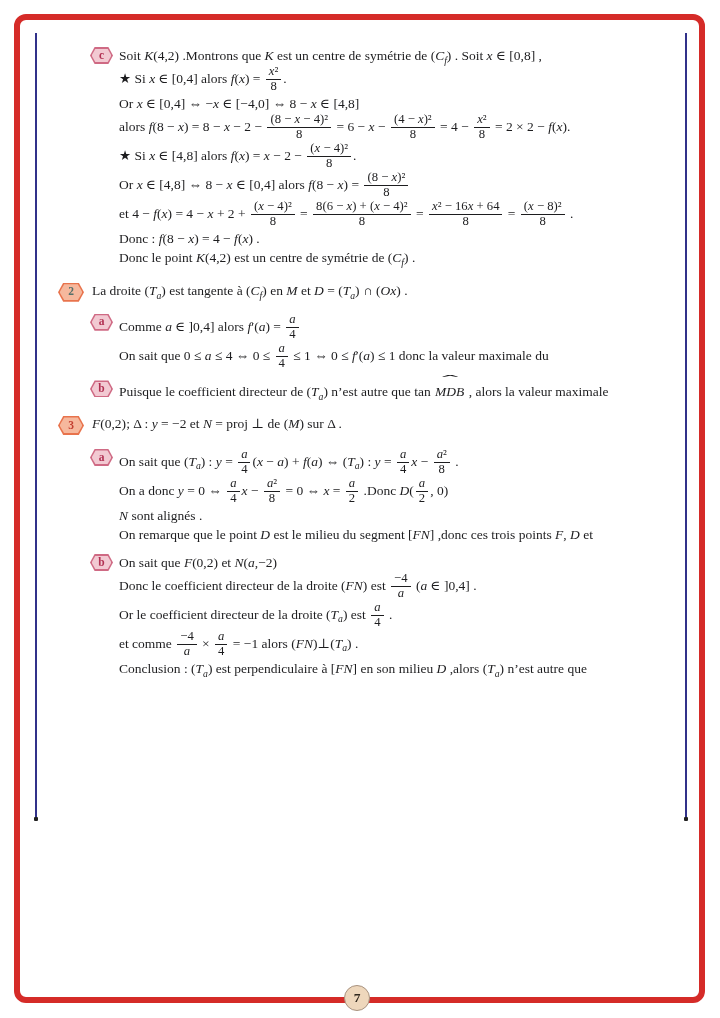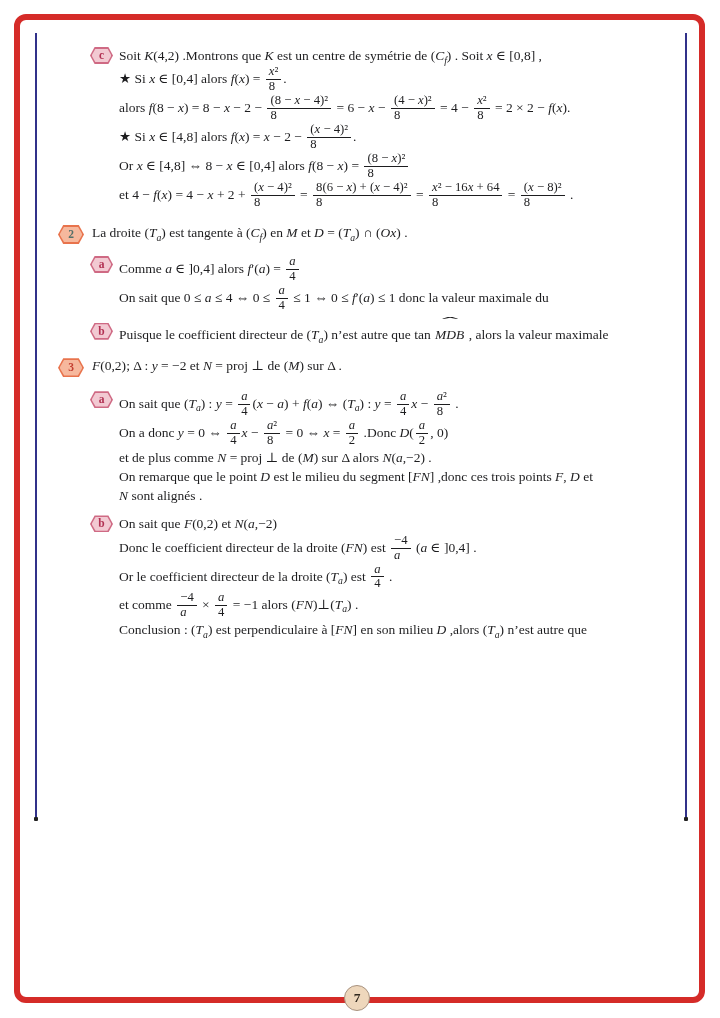--- a/index.html
+++ b/index.html
@@ -26,21 +26,21 @@
   .lvl2 .badge-col{width:24px;padding-top:1px;}
   .hexO{position:relative;width:26px;height:19px;display:flex;align-items:center;justify-content:center;
         clip-path:polygon(20% 0,80% 0,100% 50%,80% 100%,20% 100%,0 50%);}
   .lvl2 .hexO{width:23px;height:17px;}
   .hexI{position:absolute;inset:1.6px;clip-path:polygon(20% 0,80% 0,100% 50%,80% 100%,20% 100%,0 50%);}
   .hexL{position:relative;font-size:11.5px;font-weight:bold;line-height:1;}
   .lines{flex:1;min-width:0;}
   .line{line-height:1.42;min-height:19px;}
   .mth i{font-style:italic;}
   sub.mth{font-size:0.72em;line-height:1;}
-  .frac{display:inline-flex;flex-direction:column;vertical-align:middle;
+  .frac{display:inline-flex;flex-direction:column;align-items:center;vertical-align:middle;
         padding:0 2px;line-height:1.1;font-size:0.94em;}
   .frac .num{padding:0 3px;border-bottom:1.2px solid #1d1d1f;}
   .frac .den{padding:0 3px;}
   .hat{position:relative;display:inline-block;padding:3px 1px 0;font-family:Liberation Serif, serif;}
   .hat::before{content:"ˆ";position:absolute;top:-0.5em;left:50%;
                transform:translateX(-50%) scaleX(3.6);line-height:1;}
   [data-name="block-part-2"]{margin-top:13px;}
   [data-name="block-part-2a"]{margin-top:11px;}
   [data-name="block-part-3"]{margin-top:12px;}
   [data-name="block-part-3a"]{margin-top:13px;}
@@ -65,20 +65,21 @@
           <span class="hexI" data-name="item-badge-fill" style="background: rgb(242, 201, 210);"></span>
           <span class="hexL" data-name="item-badge-label" style="color: rgb(177, 48, 82);">c</span>
         </span>
       </div>
       <div class="lines" data-name="block-lines">
         <div class="line" data-name="text-line">Soit <span class="mth" data-name="math-run"><i>K</i>(4,2)</span> .Montrons que <span class="mth" data-name="math-run"><i>K</i></span> est un centre de symétrie de <span class="mth" data-name="math-run">(<i>C</i></span><sub class="mth" data-name="math-subscript"><i>f</i></sub><span class="mth" data-name="math-run">)</span> . Soit <span class="mth" data-name="math-run"><i>x</i></span> ∈ [0,8] ,</div>
         <div class="line" data-name="text-line">★ Si <span class="mth" data-name="math-run"><i>x</i></span> ∈ [0,4] alors <span class="mth" data-name="math-run"><i>f</i>(<i>x</i>) = </span><span class="frac" data-name="fraction">
             <span class="num" data-name="fraction-numerator"><i>x</i>²</span>
             <span class="den" data-name="fraction-denominator">8</span>
           </span>.</div>
+        <div class="line" data-name="text-line">Or <span class="mth" data-name="math-run"><i>x</i></span> ∈ [0,4] ⇔ −<span class="mth" data-name="math-run"><i>x</i></span> ∈ [−4,0] ⇔ 8 − <span class="mth" data-name="math-run"><i>x</i></span> ∈ [4,8]</div>
         <div class="line" data-name="text-line">alors <span class="mth" data-name="math-run"><i>f</i>(8 − <i>x</i>) = 8 − <i>x</i> − 2 − </span><span class="frac" data-name="fraction">
             <span class="num" data-name="fraction-numerator">(8 − <i>x</i> − 4)²</span>
             <span class="den" data-name="fraction-denominator">8</span>
           </span><span class="mth" data-name="math-run"> = 6 − <i>x</i> − </span><span class="frac" data-name="fraction">
             <span class="num" data-name="fraction-numerator">(4 − <i>x</i>)²</span>
             <span class="den" data-name="fraction-denominator">8</span>
           </span><span class="mth" data-name="math-run"> = 4 − </span><span class="frac" data-name="fraction">
             <span class="num" data-name="fraction-numerator"><i>x</i>²</span>
             <span class="den" data-name="fraction-denominator">8</span>
           </span><span class="mth" data-name="math-run"> = 2 × 2 − <i>f</i>(<i>x</i>).</span></div>
@@ -96,20 +97,22 @@
           </span> = <span class="frac" data-name="fraction">
             <span class="num" data-name="fraction-numerator">8(6 − <i>x</i>) + (<i>x</i> − 4)²</span>
             <span class="den" data-name="fraction-denominator">8</span>
           </span> = <span class="frac" data-name="fraction">
             <span class="num" data-name="fraction-numerator"><i>x</i>² − 16<i>x</i> + 64</span>
             <span class="den" data-name="fraction-denominator">8</span>
           </span> = <span class="frac" data-name="fraction">
             <span class="num" data-name="fraction-numerator">(<i>x</i> − 8)²</span>
             <span class="den" data-name="fraction-denominator">8</span>
           </span> .</div>
+        <div class="line" data-name="text-line">Donc : <span class="mth" data-name="math-run"><i>f</i>(8 − <i>x</i>) = 4 − <i>f</i>(<i>x</i>)</span> .</div>
+        <div class="line" data-name="text-line">Donc le point <span class="mth" data-name="math-run"><i>K</i>(4,2)</span> est un centre de symétrie de <span class="mth" data-name="math-run">(<i>C</i></span><sub class="mth" data-name="math-subscript"><i>f</i></sub><span class="mth" data-name="math-run">)</span> .</div>
       </div>
     </section>
     <section class="block lvl1" data-name="block-part-2">
       <div class="badge-col" data-name="item-badge-column">
         <span class="hexO" data-name="item-badge-hexagon" style="background: rgb(232, 115, 76);">
           <span class="hexI" data-name="item-badge-fill" style="background: rgb(246, 184, 157);"></span>
           <span class="hexL" data-name="item-badge-label" style="color: rgb(85, 112, 106);">2</span>
         </span>
       </div>
       <div class="lines" data-name="block-lines">
@@ -180,23 +183,22 @@
           </span><span class="mth" data-name="math-run"><i>x</i> − </span><span class="frac" data-name="fraction">
             <span class="num" data-name="fraction-numerator"><i>a</i>²</span>
             <span class="den" data-name="fraction-denominator">8</span>
           </span> = 0 ⇔ <span class="mth" data-name="math-run"><i>x</i> = </span><span class="frac" data-name="fraction">
             <span class="num" data-name="fraction-numerator"><i>a</i></span>
             <span class="den" data-name="fraction-denominator">2</span>
           </span> .Donc <span class="mth" data-name="math-run"><i>D</i>(</span><span class="frac" data-name="fraction">
             <span class="num" data-name="fraction-numerator"><i>a</i></span>
             <span class="den" data-name="fraction-denominator">2</span>
           </span><span class="mth" data-name="math-run">, 0)</span></div>
-        <div class="line" data-name="text-line">et de plus comme <span class="mth" data-name="math-run"><i>N</i></span> = proj ⊥ de <span class="mth" data-name="math-run">(<i>M</i>)</span> sur Δ alors <span class="mth" data-name="math-run"><i>N</i>(<i>a</i>,−2)</span> .</div>
+        <div class="line" data-name="text-line"><span class="mth" data-name="math-run"><i>N</i></span> sont alignés .</div>
         <div class="line" data-name="text-line">On remarque que le point <span class="mth" data-name="math-run"><i>D</i></span> est le milieu du segment [<span class="mth" data-name="math-run"><i>FN</i></span>] ,donc ces trois points <span class="mth" data-name="math-run"><i>F</i>, <i>D</i></span> et</div>
-        <div class="line" data-name="text-line"><span class="mth" data-name="math-run"><i>N</i></span> sont alignés .</div>
       </div>
     </section>
     <section class="block lvl2" data-name="block-part-3b">
       <div class="badge-col" data-name="item-badge-column">
         <span class="hexO" data-name="item-badge-hexagon" style="background: rgb(207, 106, 132);">
           <span class="hexI" data-name="item-badge-fill" style="background: rgb(242, 201, 210);"></span>
           <span class="hexL" data-name="item-badge-label" style="color: rgb(177, 48, 82);">b</span>
         </span>
       </div>
       <div class="lines" data-name="block-lines">

